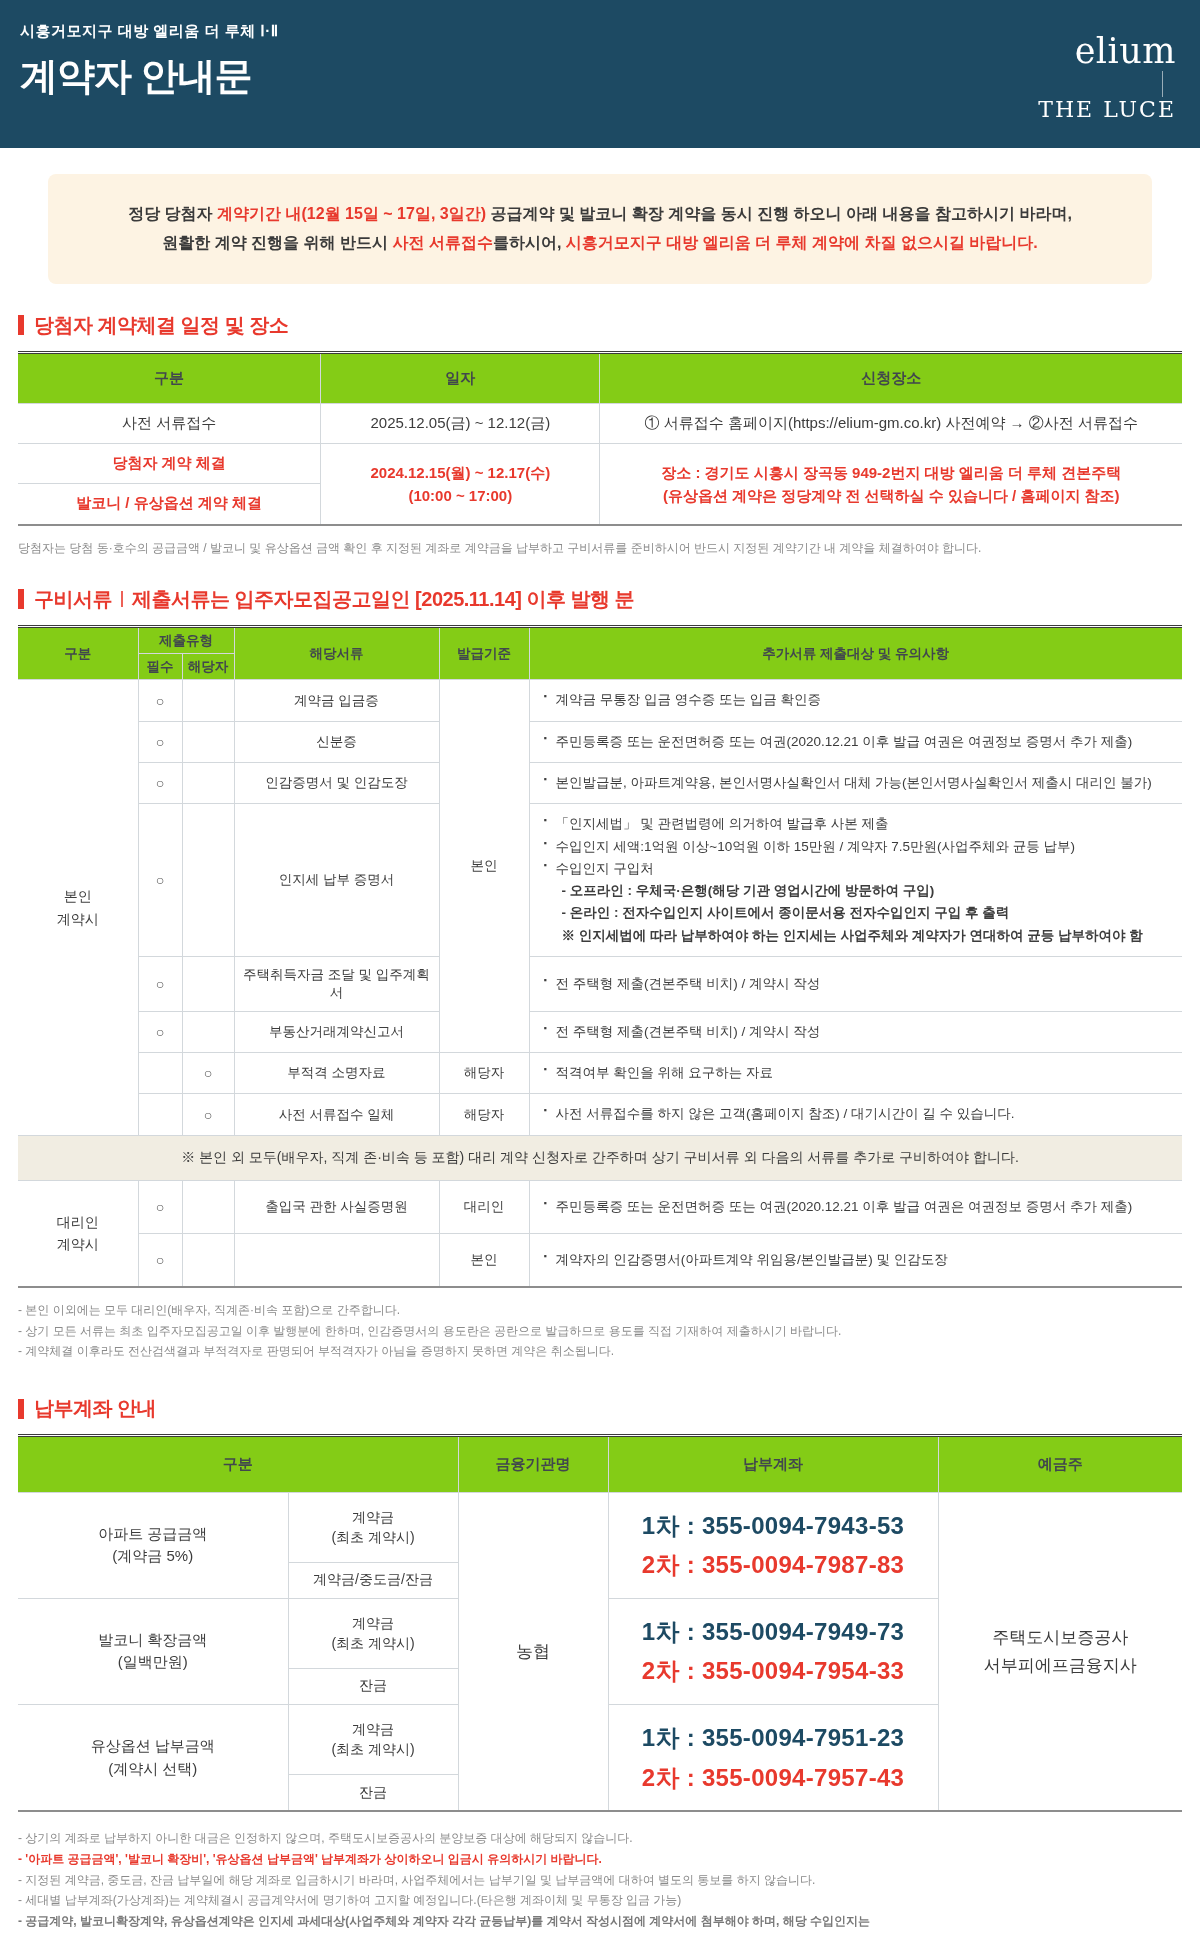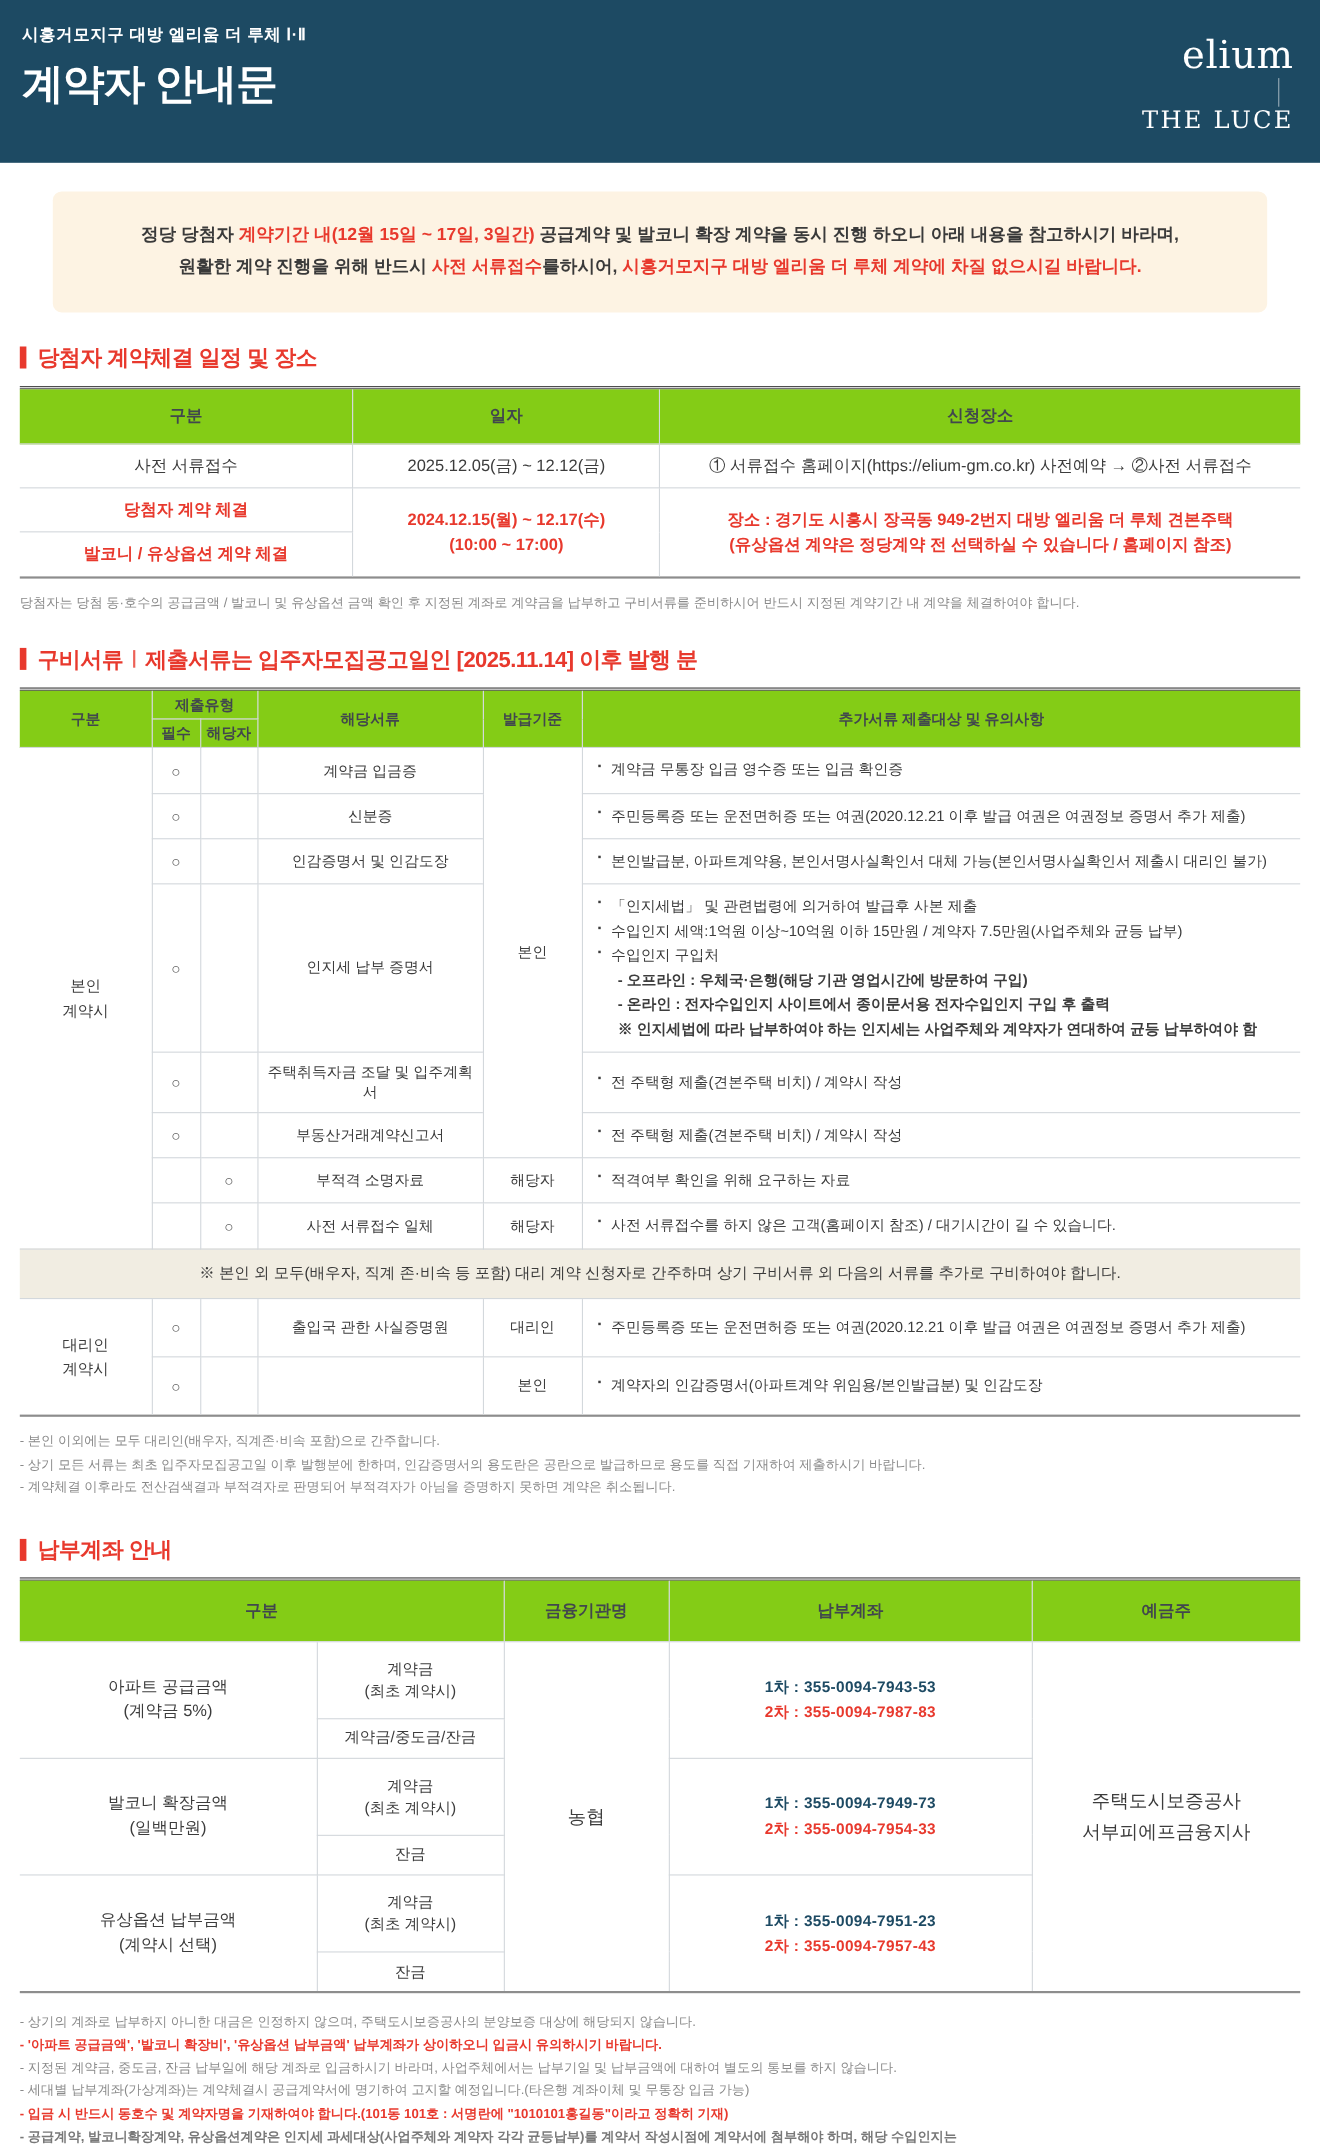--- a/index.html
+++ b/index.html
@@ -53,21 +53,21 @@
   .t2 .agent td { padding:15px 4px; }
   .t2 .agent td.docs { padding:15px 10px 15px 14px; }
 
   
   .t3 th { height:55px; font-size:15px; }
   .t3 td { font-size:14px; color:#3c3c3c; }
   .t3 .rowtall td { height:70px; }
   .t3 .rowshort td { height:36px; }
   .t3 .glabel { font-size:15px; line-height:1.5; }
   .t3 .bank { font-size:17px; }
-  .t3 .acct { line-height:1.65; font-weight:bold; font-size:14px; letter-spacing:0.3px;margin-top:42px; }
+  .t3 .acct { line-height:1.65; font-weight:bold; font-size:24px; letter-spacing:0.3px;margin-top:42px; }
   .t3 .a1 { color:#1d4a63; }
   .t3 .a2 { color:#e8392d; }
   .t3 .holder { font-size:17px; line-height:1.6; }
   .t3 .sub2lines { line-height:1.45; }
 
   .pnotes { margin:16px 18px 0 18px; font-size:12px; line-height:1.72; }
   .pnotes .n { color:#8a8a8a; }
   .pnotes .b { color:#787878; font-weight:bold; }
   .pnotes .r { color:#e8392d; font-weight:bold; }
 </style>
@@ -358,18 +358,17 @@
       </tr>
     </tbody>
       </table>
   </div>
 
   <div class="pnotes">
     <div class="n">- 상기의 계좌로 납부하지 아니한 대금은 인정하지 않으며, 주택도시보증공사의 분양보증 대상에 해당되지 않습니다.</div>
     <div class="r">- '아파트 공급금액', '발코니 확장비', '유상옵션 납부금액' 납부계좌가 상이하오니 입금시 유의하시기 바랍니다.</div>
     <div class="n">- 지정된 계약금, 중도금, 잔금 납부일에 해당 계좌로 입금하시기 바라며, 사업주체에서는 납부기일 및 납부금액에 대하여 별도의 통보를 하지 않습니다.</div>
     <div class="n">- 세대별 납부계좌(가상계좌)는 계약체결시 공급계약서에 명기하여 고지할 예정입니다.(타은행 계좌이체 및 무통장 입금 가능)</div>
-    <div class="r">- 입금 시 반드시 동호수 및 계약자명을 기재하여야 합니다.(101동 101호 : 서명란에 "1010101홍길동"이라고 정확히 기재)</div>
     <div class="b">- 공급계약, 발코니확장계약, 유상옵션계약은 인지세 과세대상(사업주체와 계약자 각각 균등납부)를 계약서 작성시점에 계약서에 첨부해야 하며, 해당 수입인지는</div>
 
   </div>
 
 </div>
 
 </body></html>

